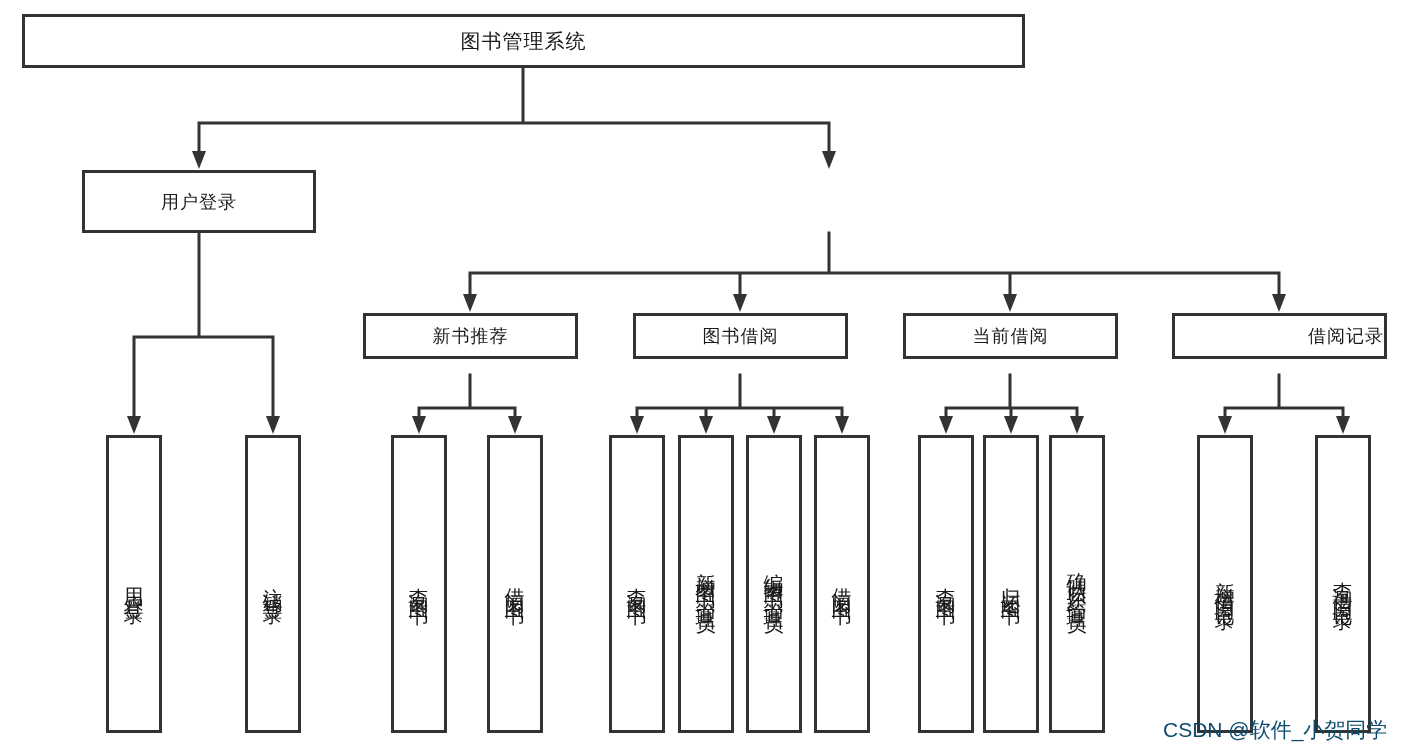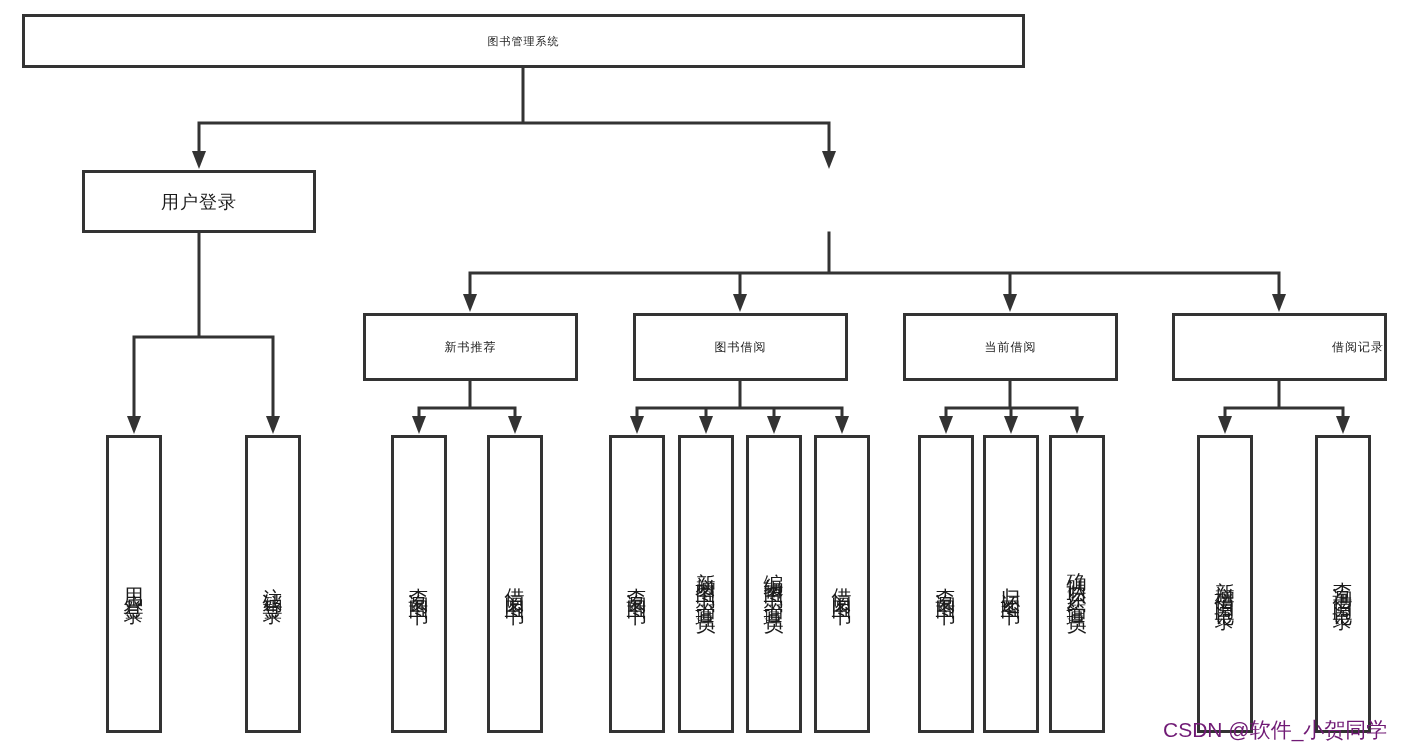--- a/index.html
+++ b/index.html
@@ -1,29 +1,29 @@
 <!DOCTYPE html>
 <html><head>
 <meta charset="utf-8">
 <style>
   html,body{margin:0;padding:0;background:#ffffff;}
   body{font-family:"Liberation Sans","DejaVu Sans",sans-serif;color:#1a1a1a;}
   .canvas{position:relative;width:1405px;height:747px;background:#ffffff;overflow:hidden;}
   .wires{position:absolute;left:0;top:0;width:1405px;height:747px;z-index:0;}
   .box{position:absolute;box-sizing:border-box;border:3px solid #333333;background:#ffffff;
        display:flex;align-items:center;justify-content:center;z-index:1;}
-  .root-box{left:22px;top:14px;width:1003px;height:54px;font-size:11px;letter-spacing:1px;}
+  .root-box{left:22px;top:14px;width:1003px;height:54px;font-size:20px;letter-spacing:1px;}
   .l1-box{top:170px;width:234px;height:63px;font-size:18px;letter-spacing:1px;}
   .l1-user{left:82px;} .l1-mgmt{left:712px;}
-  .l2-box{top:313px;width:215px;height:68px;font-size:12px;letter-spacing:1px;}
+  .l2-box{top:313px;width:215px;height:46px;font-size:18px;letter-spacing:1px;}
   .l2-a{left:363px;} .l2-b{left:633px;} .l2-c{left:903px;} .l2-d{left:1172px;justify-content:flex-end;}
   .leaf{top:435px;width:56px;height:298px;}
   .leaf span{writing-mode:vertical-rl;text-orientation:mixed;font-size:20px;
              letter-spacing:6px;line-height:1;white-space:nowrap;}
-  .watermark{position:absolute;left:1163px;top:716px;z-index:3;color:#701a75;
+  .watermark{position:absolute;left:1163px;top:716px;z-index:3;color:#0c4a6e;
              font-size:21px;white-space:nowrap;}
 </style>
 </head>
 <body>
 
 <div class="canvas">
 
   <svg class="wires" viewBox="0 0 1405 747" xmlns="http://www.w3.org/2000/svg">
     <g stroke="#333333" stroke-width="3" fill="none" stroke-linecap="square">
       <path d="M523 68 V123 M199 123 H829 M199 123 V153 M829 123 V153"></path>

